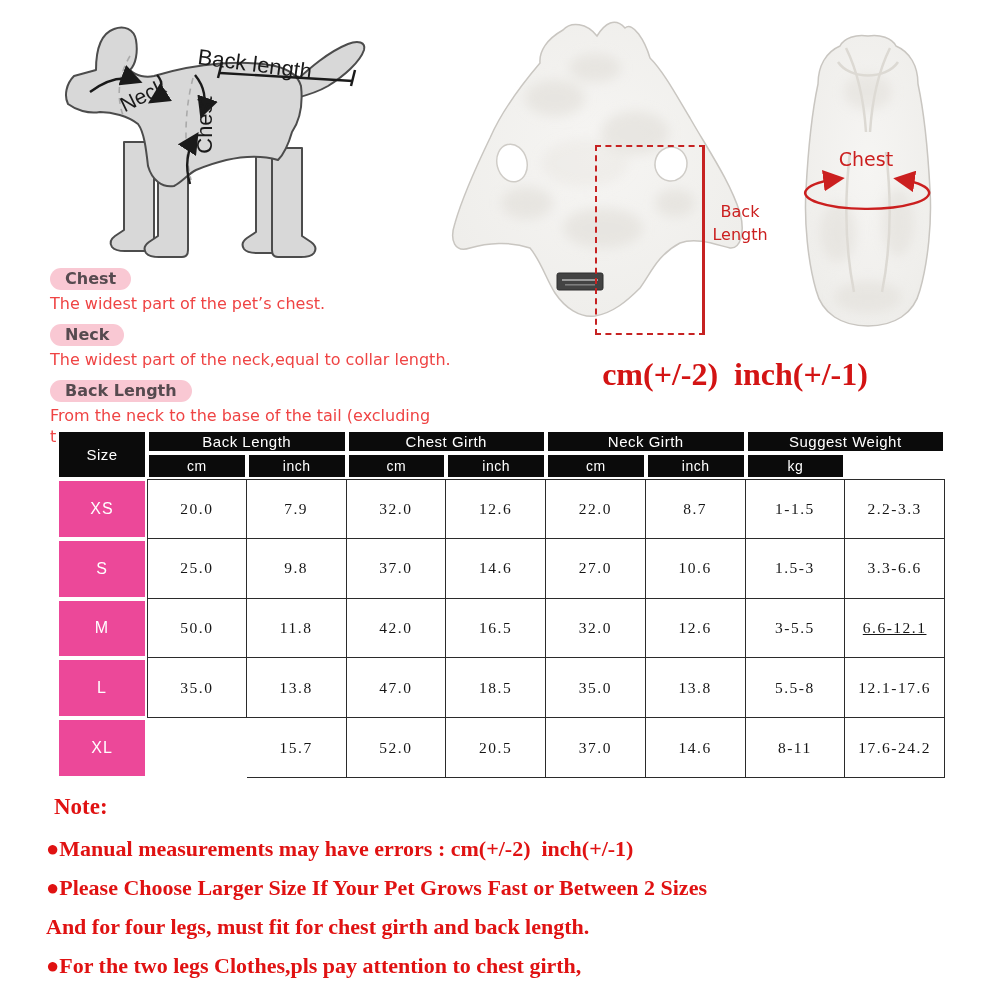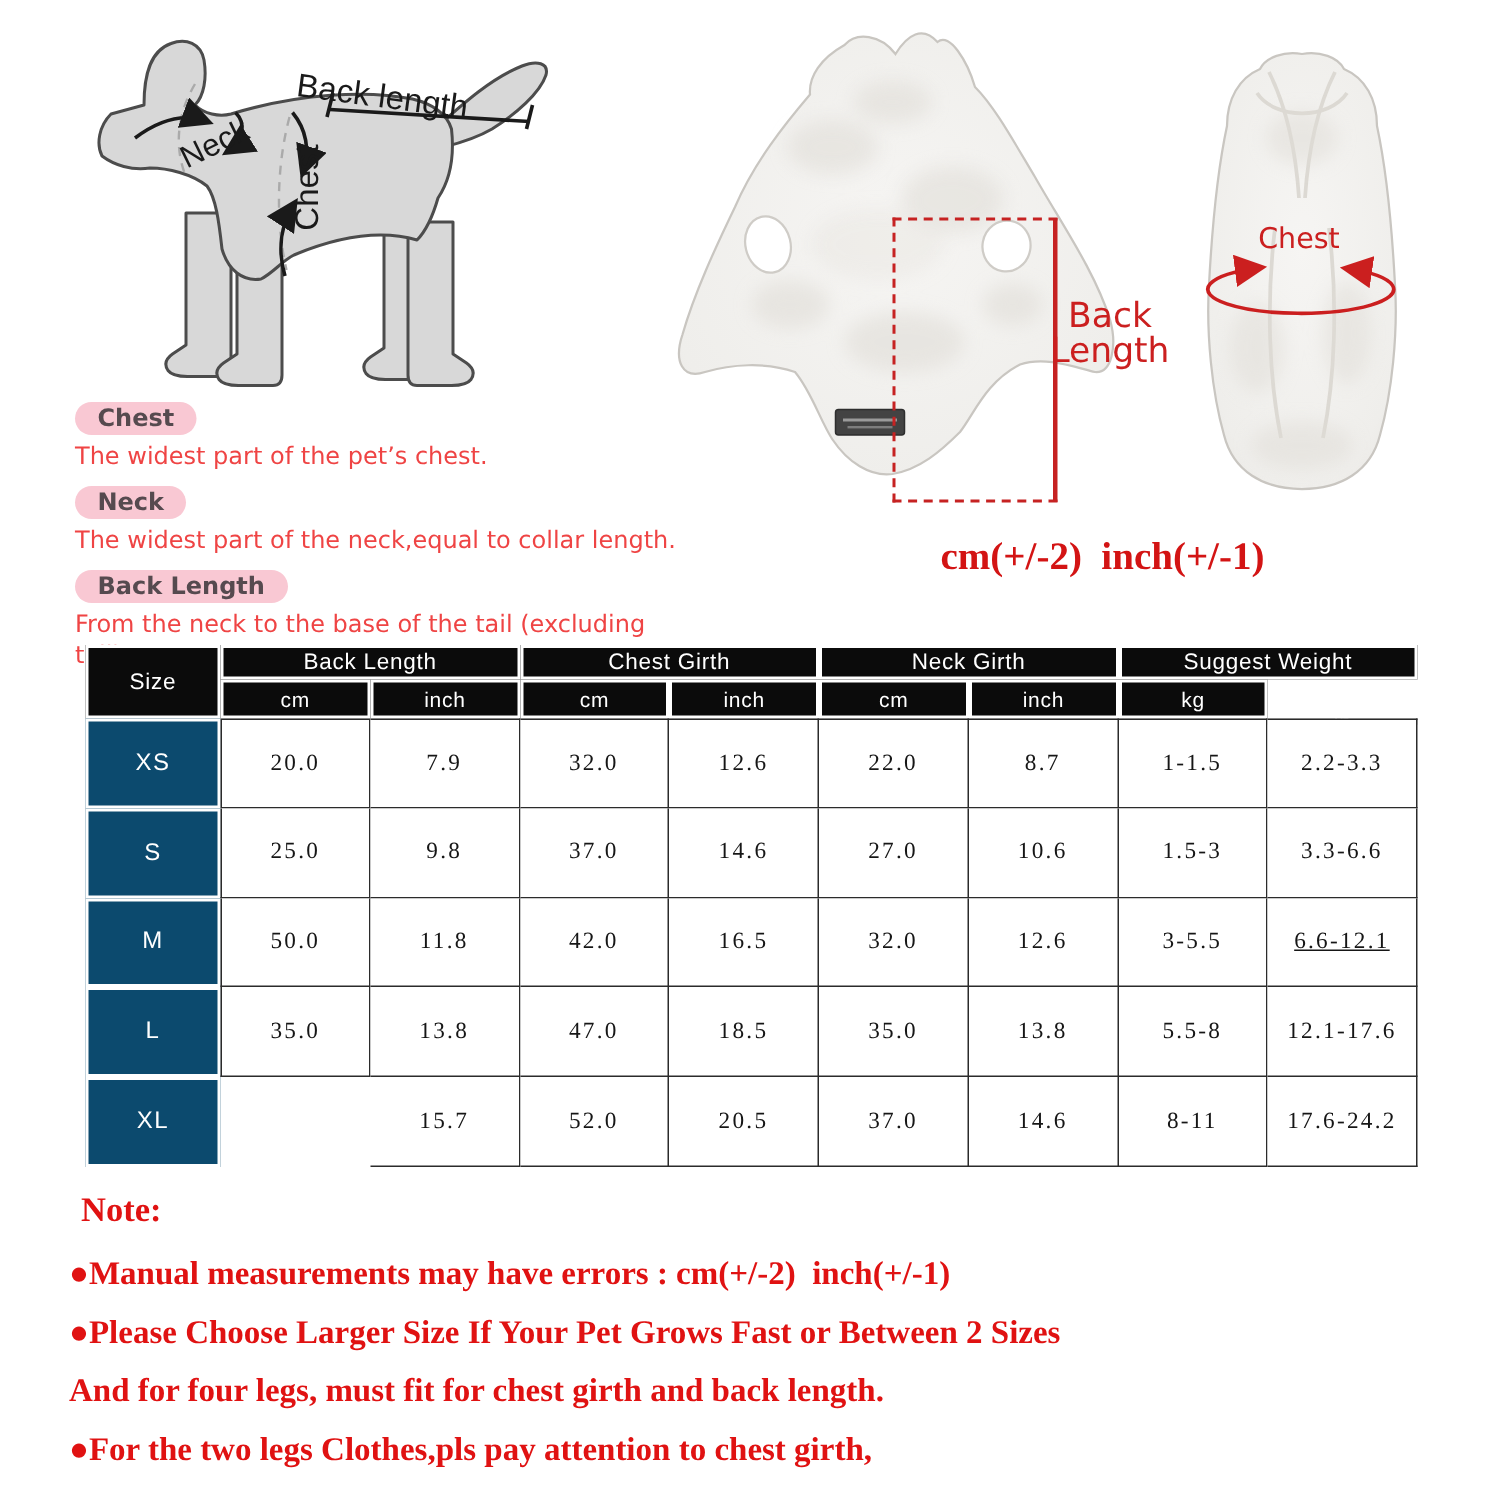--- a/index.html
+++ b/index.html
@@ -8,33 +8,33 @@
   .abs{position:absolute;}
 
   
   .def-block{margin-bottom:10px;}
   .pill{display:inline-block;background:#f9c8d3;color:#564a4f;font-weight:bold;
         font-size:16px;line-height:20px;padding:1px 15px;border-radius:12px;
         font-family:"DejaVu Sans",sans-serif;}
   .def-text{font-size:16px;color:#ef4444;margin-top:3px;line-height:21px;}
 
   
-  .red-note{color:#cb1f1f;font-size:23px;line-height:23px;text-align:center;white-space:pre-line;}
-  .tolerance{font-family:"Liberation Serif",serif;font-weight:bold;font-size:26px;
+  .red-note{color:#cb1f1f;font-size:16px;line-height:23px;text-align:center;white-space:pre-line;}
+  .tolerance{font-family:"Liberation Serif",serif;font-weight:bold;font-size:32px;
              color:#d31414;text-align:center;white-space:pre;}
   .dash-rect{border:2px dashed #c62222;border-right:3px solid #c62222;}
 
   
   .size-table{display:grid;grid-template-columns:90px repeat(8,1fr);
               grid-template-rows:23px 26px repeat(5,59.8px);width:888px;}
   .size-table .hc{background:#0b0b0b;color:#fff;border:2px solid #fff;
                   display:flex;align-items:center;justify-content:center;
                   font-family:"Liberation Sans",sans-serif;font-size:15px;letter-spacing:.5px;}
   .size-table .unit{font-size:14px;}
-  .size-table .sz{background:#0c4a6e;color:#fff;border:2px solid #fff;
+  .size-table .sz{background:#ec4899;color:#fff;border:2px solid #fff;
                   display:flex;align-items:center;justify-content:center;
                   font-family:"Liberation Sans",sans-serif;font-size:16px;letter-spacing:1px;}
   .size-table .val{background:#fff;color:#161616;border-right:1px solid #2b2b2b;
                    border-bottom:1px solid #2b2b2b;display:flex;align-items:center;justify-content:center;
                    font-family:"Liberation Serif",serif;font-size:15.5px;letter-spacing:1.5px;}
   .size-table .val.top{border-top:1px solid #2b2b2b;}
   .size-table .val.left{border-left:1px solid #2b2b2b;}
 
   
   .note-title{font-family:"Liberation Serif",serif;font-weight:bold;font-size:23px;

